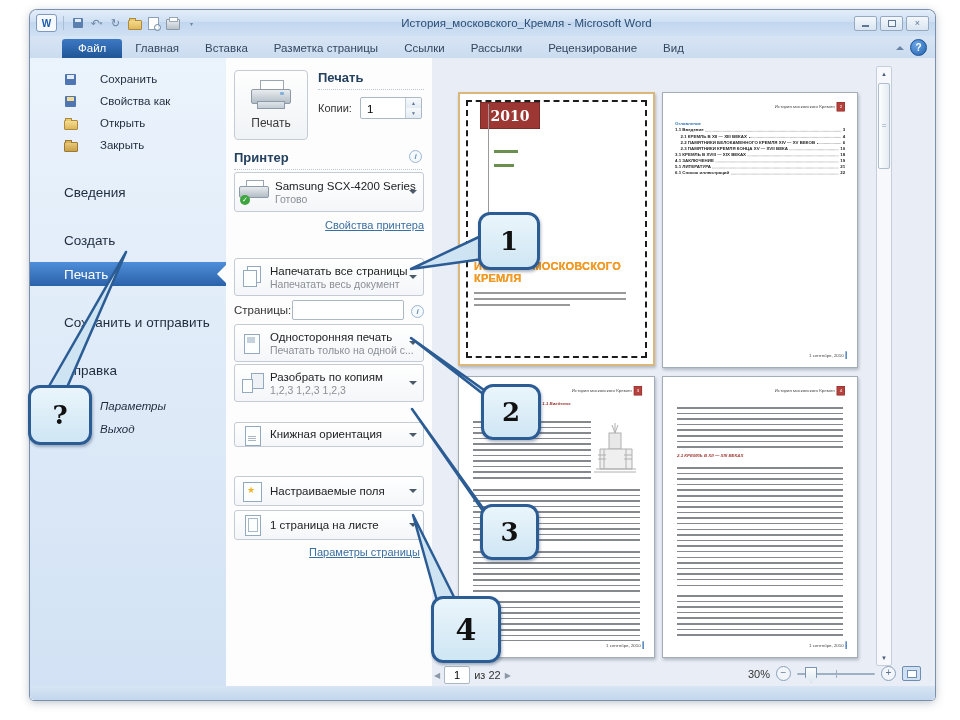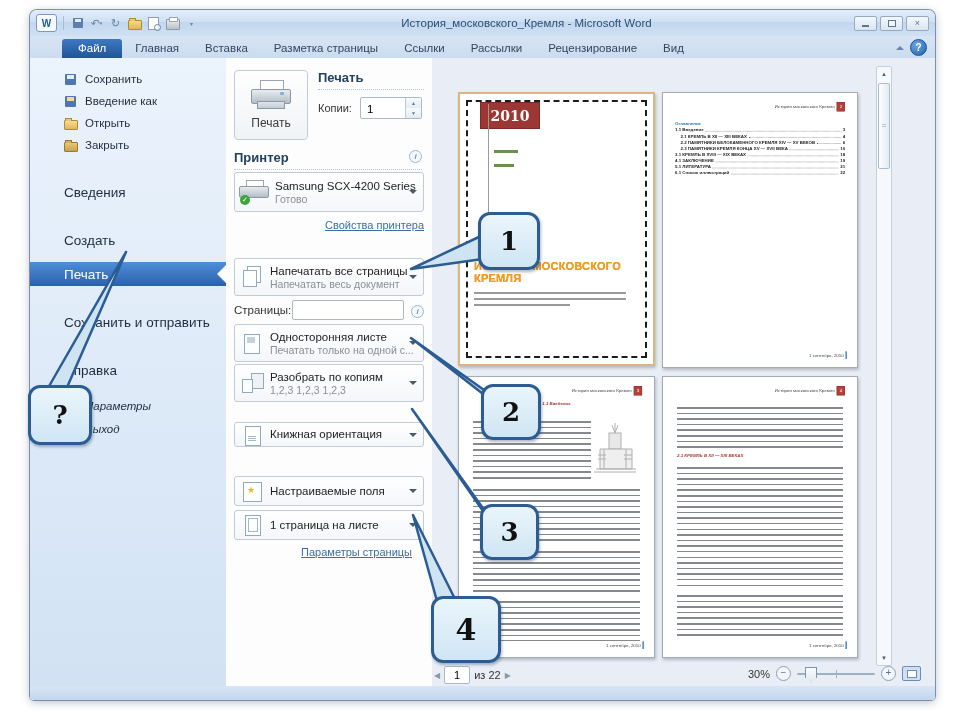--- a/index.html
+++ b/index.html
@@ -34,21 +34,21 @@
   .tabrow{position:absolute;left:0;top:26px;right:0;height:22px;background:linear-gradient(#d7e4f4,#cbdcf0);display:flex;align-items:flex-end;}
   .tab{font-size:11.5px;color:#33475f;padding:3px 13px 4px;white-space:nowrap;}
   .tab.file{margin-left:32px;background:linear-gradient(#3c79c4,#215595);color:#fff;border-radius:3px 3px 0 0;padding:3px 16px 4px;}
   .tabrt{position:absolute;right:8px;top:3px;display:flex;align-items:center;gap:6px;}
   .chev{width:0;height:0;border-left:4px solid transparent;border-right:4px solid transparent;border-bottom:4px solid #6b84a3;}
   .help{width:15px;height:15px;border-radius:50%;background:radial-gradient(circle at 35% 30%,#6aa6e8,#2363ae);
         border:1px solid #1c4f8f;color:#fff;font-size:10px;font-weight:bold;display:flex;align-items:center;justify-content:center;}
   
   .bsbody{position:absolute;left:0;top:48px;right:0;bottom:0;border-radius:0 0 4px 4px;overflow:hidden;background:#fff;}
   .sidebar{position:absolute;left:0;top:0;width:196px;bottom:14px;background:linear-gradient(180deg,#ebf3fc,#d2e2f4);padding-top:10px;box-sizing:border-box;}
-  .cmd{display:flex;align-items:center;height:22px;padding-left:34px;font-size:11.5px;color:#1f2c3d;}
+  .cmd{display:flex;align-items:center;height:22px;padding-left:34px;font-size:11.5px;color:#1f2c3d;gap:15px;}
   .mi{display:inline-block;width:13px;height:13px;position:relative;margin-right:8px;flex:none;}
   .mi-save::before{content:"";position:absolute;left:1px;top:1px;width:11px;height:11px;background:#4f76b2;border-radius:1px;}
   .mi-save::after{content:"";position:absolute;left:3px;top:2px;width:7px;height:4px;background:#e4ecf5;}
   .mi-saveas::before{content:"";position:absolute;left:1px;top:1px;width:11px;height:11px;background:#4f76b2;border-radius:1px;}
   .mi-saveas::after{content:"";position:absolute;left:3px;top:2px;width:7px;height:4px;background:#f3dc8e;}
   .mi-open::before{content:"";position:absolute;left:0;top:3px;width:12px;height:8px;background:linear-gradient(#f5dc92,#dfb75b);border:1px solid #ad8b3d;border-radius:1px;}
   .mi-open::after{content:"";position:absolute;left:1px;top:1px;width:5px;height:2px;background:#e8c96e;border:1px solid #ad8b3d;border-bottom:none;}
   .mi-closed::before{content:"";position:absolute;left:0;top:3px;width:12px;height:8px;background:linear-gradient(#e9c878,#c9a14a);border:1px solid #9a7a33;border-radius:1px;}
   .mi-closed::after{content:"";position:absolute;left:1px;top:1px;width:5px;height:2px;background:#d8b35e;border:1px solid #9a7a33;border-bottom:none;}
   .mi-opt::before{content:"";position:absolute;left:2px;top:1px;width:9px;height:11px;background:#fff;border:1px solid #8ba0b8;}
@@ -110,21 +110,21 @@
   .ic-portrait::after{content:"";position:absolute;left:9px;top:14px;width:8px;height:5px;background:repeating-linear-gradient(#a9b6c2 0 1px,transparent 1px 2px);}
   .ic-a4::before{left:6px;top:3px;width:13px;height:19px;}
   .ic-margins::before{left:4px;top:4px;width:17px;height:18px;}
   .ic-margins::after{content:"★";position:absolute;left:8px;top:8px;color:#edb425;font-size:9px;line-height:9px;}
   .ic-sheet::before{left:6px;top:3px;width:14px;height:19px;}
   .ic-sheet::after{content:"";position:absolute;left:9px;top:6px;width:8px;height:12px;border:1px solid #aab8c6;}
   .pagesrow{position:absolute;left:8px;top:242px;width:190px;height:22px;}
   .pagesrow .plbl{position:absolute;left:0;top:4px;font-size:11.5px;color:#333;}
   .pagesrow input{position:absolute;left:58px;top:0;width:112px;height:20px;border:1px solid #abb8c6;border-radius:2px;box-sizing:border-box;font-size:11px;padding:0 4px;outline:none;font-family:inherit;}
   .pagesrow .iinfo{position:absolute;right:0;top:5px;}
-  .lk-setup{right:24px;top:488px;}
+  .lk-setup{right:16px;top:488px;}
   
   .preview{position:absolute;left:402px;top:0;right:0;bottom:14px;background:#e9eef6;}
   .page{position:absolute;background:#fff;border:1px solid #a3adb8;box-shadow:1px 2px 3px rgba(50,60,75,.3);box-sizing:border-box;}
   .tiny{transform:scale(.55);transform-origin:0 0;width:182%;font-size:8px;}
   .phead{position:absolute;top:9px;left:12px;right:12px;}
   .phead .in{display:flex;justify-content:flex-end;align-items:center;gap:4px;color:#444;}
   .numbox{width:13px;height:15px;background:#b5413c;border:1px solid #8e2f2c;color:#fff;text-align:center;line-height:15px;font-size:8px;}
   .pfoot{position:absolute;bottom:8px;left:12px;right:10px;}
   .pfoot .in{display:flex;justify-content:flex-end;align-items:center;gap:3px;color:#444;}
   .fbar{width:3px;height:14px;background:#5b8ec4;}
@@ -234,21 +234,21 @@
 
     <div class="bsbody">
 
       <div class="sidebar">
         <div class="cmd">
             <span class="mi mi-save"></span>
             <span>Сохранить</span>
           </div>
         <div class="cmd">
             <span class="mi mi-saveas"></span>
-            <span>Введение как</span>
+            <span>Свойства как</span>
           </div>
         <div class="cmd">
             <span class="mi mi-open"></span>
             <span>Открыть</span>
           </div>
         <div class="cmd">
             <span class="mi mi-closed"></span>
             <span>Закрыть</span>
           </div>
         <div class="navitem">Сведения</div>
@@ -317,21 +317,21 @@
 
         <div class="pagesrow">
           <span class="plbl">Страницы:</span>
           <input value="" style="">
           <span class="iinfo">i</span>
         </div>
 
         <div class="drop srow" style="top:266px;height:38px;">
           <span class="sico ic-side"></span>
           <span>
-              <div class="tt">Односторонняя листе</div>
+              <div class="tt">Односторонняя печать</div>
               <div class="sub">Печатать только на одной с...</div>
             </span>
           <span class="arr"></span>
         </div>
 
         <div class="drop srow" style="top:306px;height:38px;">
           <span class="sico ic-collate"></span>
           <span>
               <div class="tt">Разобрать по копиям</div>
               <div class="sub">1,2,3    1,2,3    1,2,3</div>

